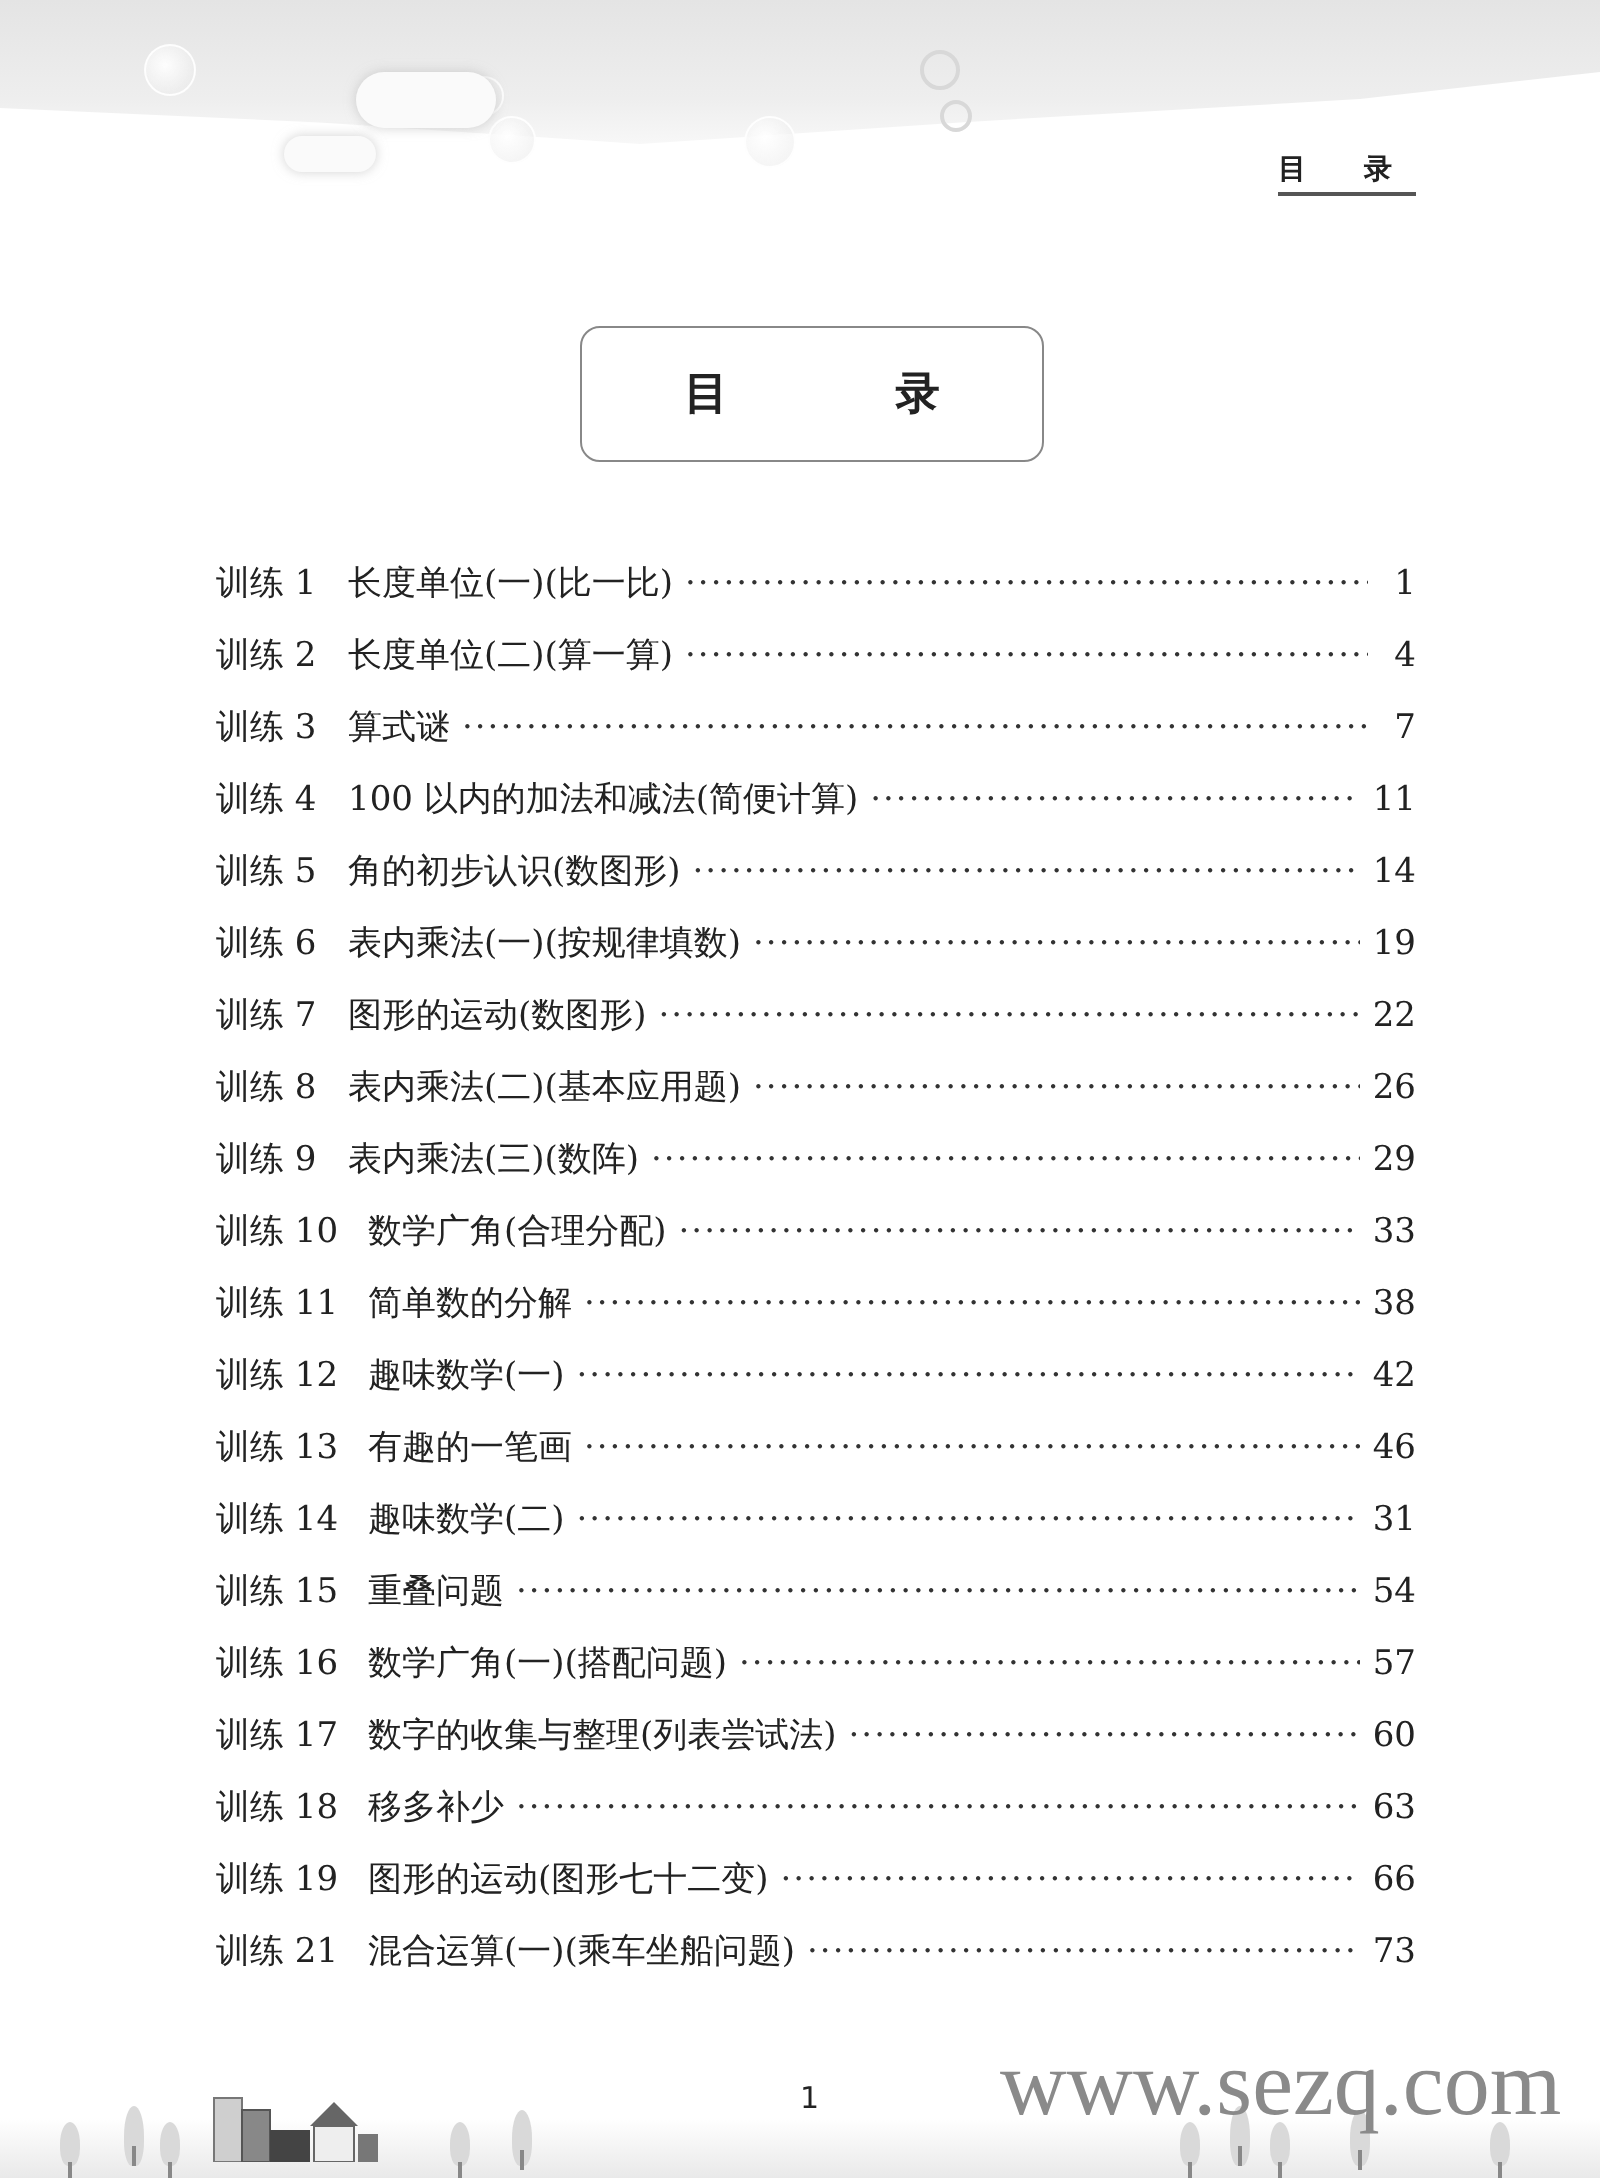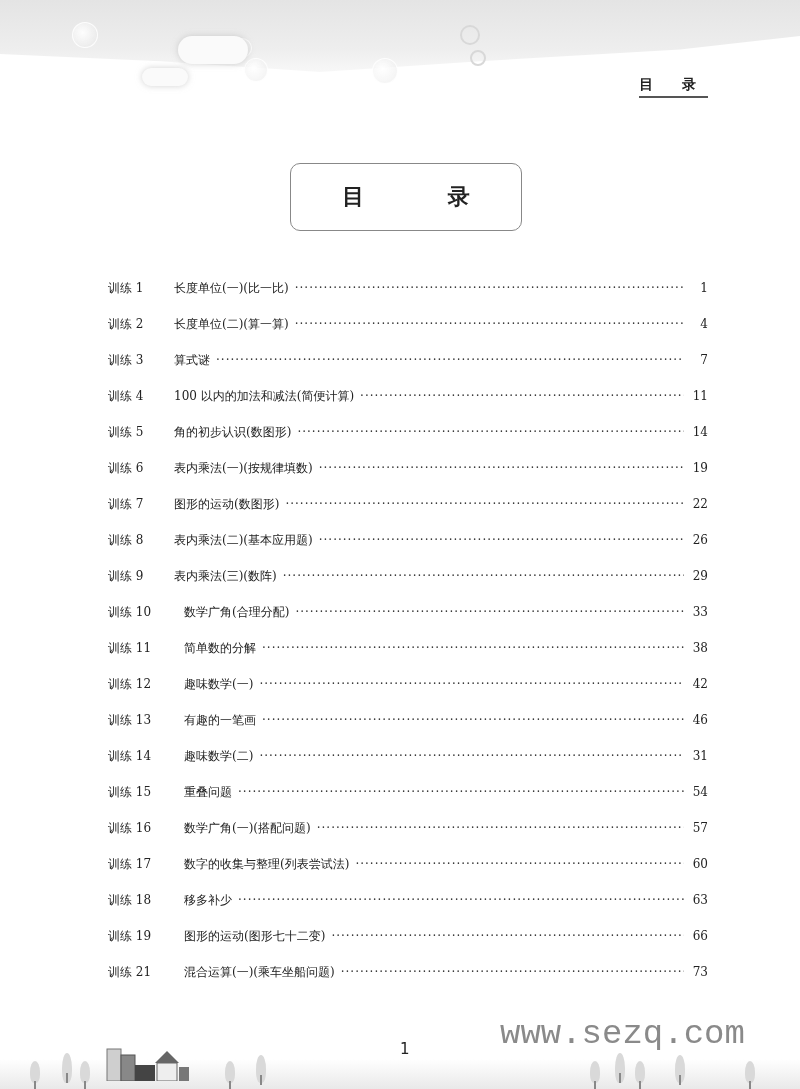--- a/index.html
+++ b/index.html
@@ -26,30 +26,30 @@
   .toc-title-box {
     position:absolute; left:290px; top:163px; width:232px; height:68px;
     border:1.5px solid #888; border-radius:10px; box-sizing:border-box;
     display:flex; align-items:center; justify-content:center;
   }
   .toc-title-box span {
     font-family:"DejaVu Sans", sans-serif; font-weight:bold; font-size:22px; letter-spacing:38px; margin-right:-38px;
   }
   .toc { position:absolute; left:108px; top:280px; width:600px; }
   .toc-row {
-    display:flex; align-items:baseline; height:36px; font-size:12px; white-space:nowrap;
+    display:flex; align-items:baseline; height:36px; font-size:17px; white-space:nowrap;
   }
   .toc-label { width:66px; }
   .toc-label.wide { width:76px; }
   .toc-topic { }
   .toc-leader { flex:1; overflow:hidden; margin:0 6px; color:#333; letter-spacing:1px; }
   .toc-leader::before { content:"··································································································································"; }
   .toc-page { min-width:18px; text-align:right; }
   .page-number { position:absolute; left:400px; top:1040px; font-family:"DejaVu Sans", sans-serif; font-size:15px; }
-  .watermark { position:absolute; left:500px; top:1015px; font-family:Liberation Mono, monospace; font-size:34px; color:#8a8a8a; }
+  .watermark { position:absolute; left:500px; top:1015px; font-family:Liberation Serif, serif; font-size:46px; color:#8a8a8a; }
   .ground { position:absolute; left:0; bottom:0; width:800px; height:30px; background: linear-gradient(180deg, #ffffff, #e9e9e9); }
   .tree { position:absolute; bottom:6px; width:10px; height:22px; background:#d9d9d9; border-radius:50% 50% 40% 40%; }
   .tree::after { content:""; position:absolute; left:4px; top:20px; width:2px; height:10px; background:#888; }
   .house { position:absolute; left:105px; bottom:8px; width:90px; height:40px; }
 </style>
 </head>
 <body>
 
 <div class="header-bg"></div>
 <div class="bubble" style="left:72px;top:22px;width:24px;height:24px;"></div>

